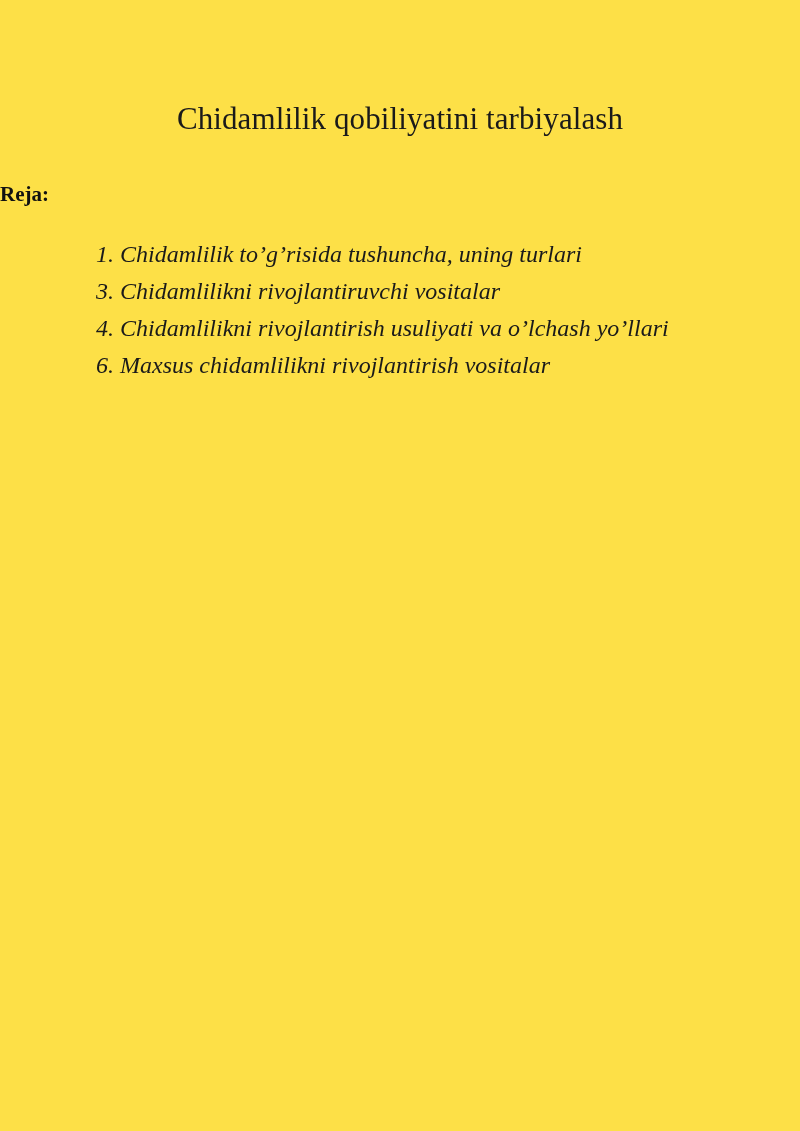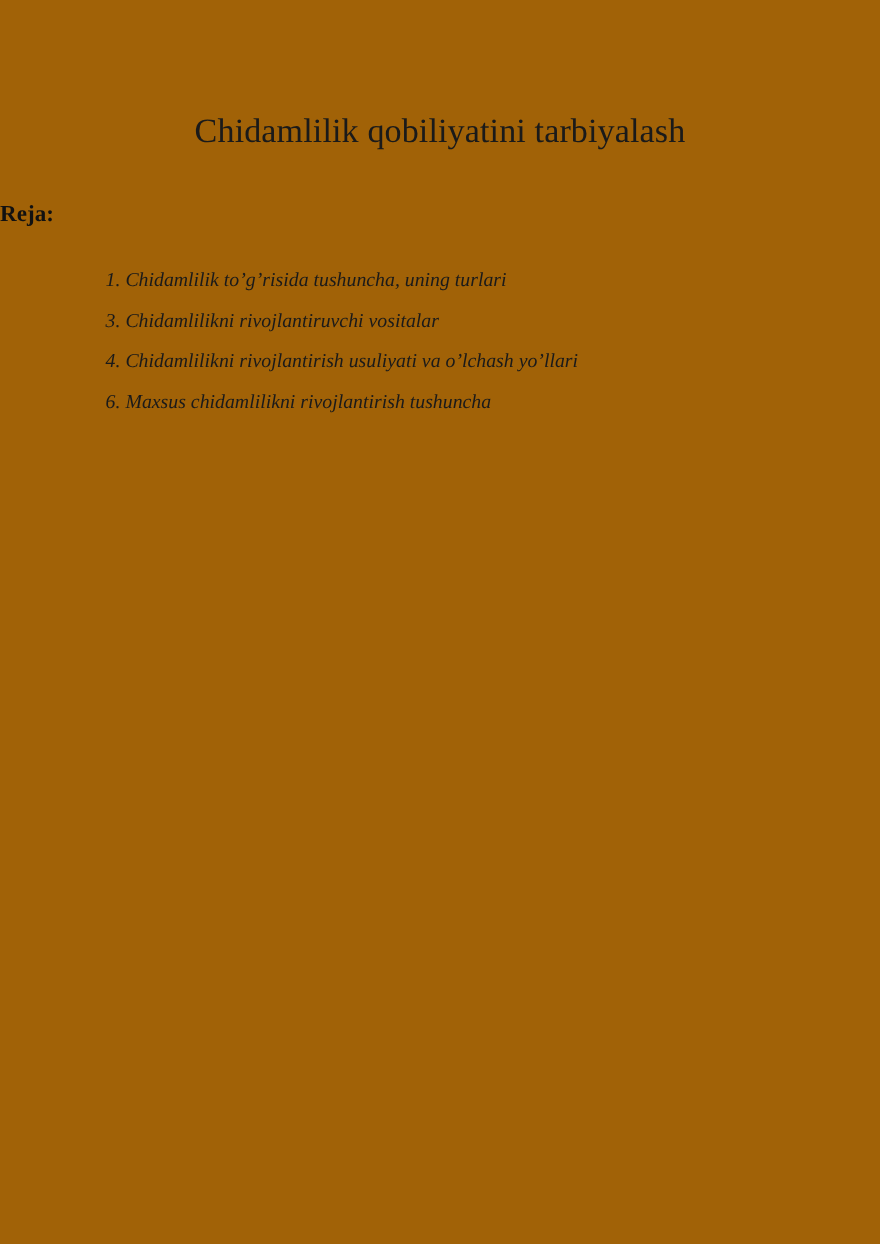--- a/index.html
+++ b/index.html
@@ -13,21 +13,21 @@
     font-family: "Liberation Serif", "DejaVu Serif", serif;
     color: #1a1a1a;
     -webkit-font-smoothing: antialiased;
   }
 
   .page {
     position: relative;
     width: 800px;
     height: 1131px;
     margin: 0 auto;
-    background: #a16207;
+    background: #fde047;
     overflow: hidden;
     box-sizing: border-box;
   }
 
   .doc-title {
     position: absolute;
     left: 0;
     top: 78px;
     width: 800px;
     text-align: center;
@@ -60,21 +60,21 @@
     width: 620px;
     margin: 0;
     padding: 0;
     list-style: none;
   }
 
   .plan-item {
     font-family: "Liberation Serif", "DejaVu Serif", serif;
     font-style: italic;
     font-weight: 400;
-    font-size: 18px;
+    font-size: 24px;
     line-height: 37px;
     color: #1a1a1a;
     white-space: nowrap;
   }
 
   .plan-item .num {
     font-style: italic;
   }
 
   .plan-item .txt {
@@ -98,17 +98,17 @@
     <li class="plan-item">
       <span class="num">3.</span>
       <span class="txt">Chidamlilikni rivojlantiruvchi vositalar</span>
     </li>
     <li class="plan-item">
       <span class="num">4.</span>
       <span class="txt">Chidamlilikni rivojlantirish usuliyati va o’lchash yo’llari</span>
     </li>
     <li class="plan-item">
       <span class="num">6.</span>
-      <span class="txt">Maxsus chidamlilikni rivojlantirish tushuncha</span>
+      <span class="txt">Maxsus chidamlilikni rivojlantirish vositalar</span>
     </li>
   </ol>
 
 </div>
 
 </body></html>

